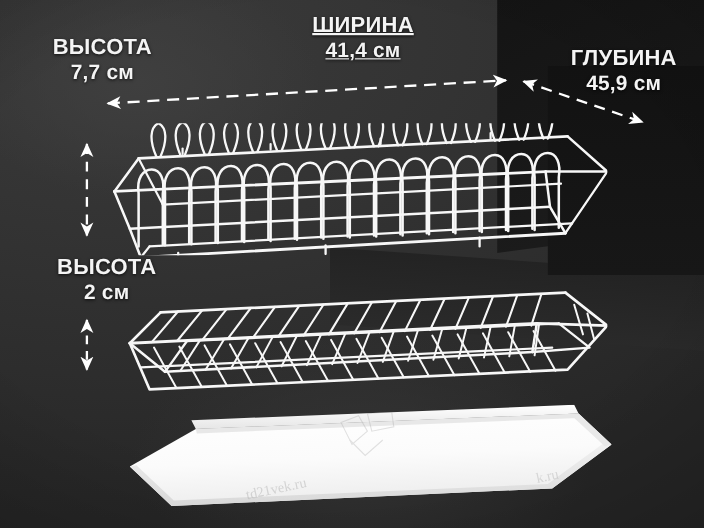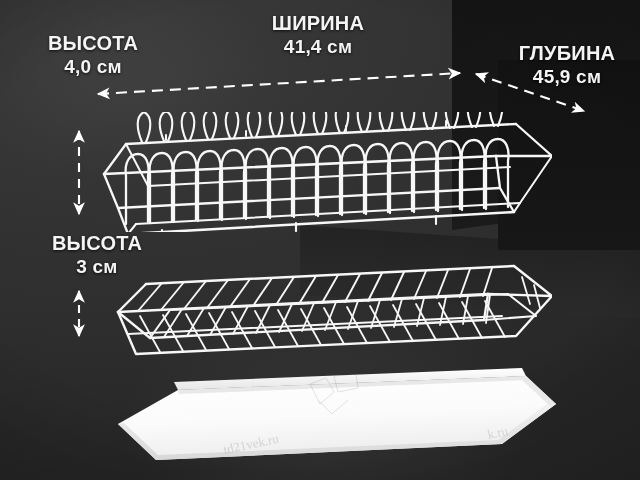--- a/index.html
+++ b/index.html
@@ -38,21 +38,21 @@
   .bg-vign{position:absolute;inset:0;
     background:radial-gradient(130% 110% at 45% 45%,rgba(0,0,0,0) 40%,rgba(0,0,0,.45) 100%);}
 
   
   .label{position:absolute;color:#f4f4f4;text-align:center;line-height:1.12;
     letter-spacing:.2px;text-shadow:0 1px 3px rgba(0,0,0,.8);}
   .label .t1{display:block;font-size:20px;font-weight:700;}
   .label .t2{display:block;font-size:19px;font-weight:700;margin-top:2px;}
 
   #lbl-height-top{left:18px;top:32px;width:150px;}
-  #lbl-width{left:228px;top:12px;width:180px;}
+  #lbl-width{left:240px;top:12px;width:180px;text-decoration:underline;}
   #lbl-depth{left:494px;top:42px;width:146px;}
   #lbl-height-bottom{left:22px;top:232px;width:150px;}
 
   
   svg.overlay{position:absolute;inset:0;width:640px;height:480px;}
 
   
   .product{position:absolute;}
   #rack-top{left:96px;top:112px;width:456px;height:120px;}
   #rack-mid{left:116px;top:258px;width:436px;height:108px;}
@@ -296,31 +296,31 @@
 
     <line x1="476" y1="74" x2="584" y2="111" stroke="#ffffff" stroke-width="2.1" stroke-dasharray="10 7" marker-start="url(#arrTail)" marker-end="url(#arrHead)"></line>
 
     <line x1="79" y1="131" x2="79" y2="214" stroke="#ffffff" stroke-width="2.1" stroke-dasharray="9 7" marker-start="url(#arrTail)" marker-end="url(#arrHead)"></line>
 
     <line x1="79" y1="291" x2="79" y2="336" stroke="#ffffff" stroke-width="2.1" stroke-dasharray="8 6" marker-start="url(#arrTail)" marker-end="url(#arrHead)"></line>
   </svg>
 
   <div class="label" id="lbl-height-top">
     <span class="t1">ВЫСОТА</span>
-    <span class="t2">4,0 см</span>
+    <span class="t2">7,7 см</span>
   </div>
 
   <div class="label" id="lbl-width">
     <span class="t1">ШИРИНА</span>
     <span class="t2">41,4 см</span>
   </div>
 
   <div class="label" id="lbl-depth">
     <span class="t1">ГЛУБИНА</span>
     <span class="t2">45,9 см</span>
   </div>
 
   <div class="label" id="lbl-height-bottom">
     <span class="t1">ВЫСОТА</span>
-    <span class="t2">3 см</span>
+    <span class="t2">2 см</span>
   </div>
 
 </div>
 
 </body></html>

